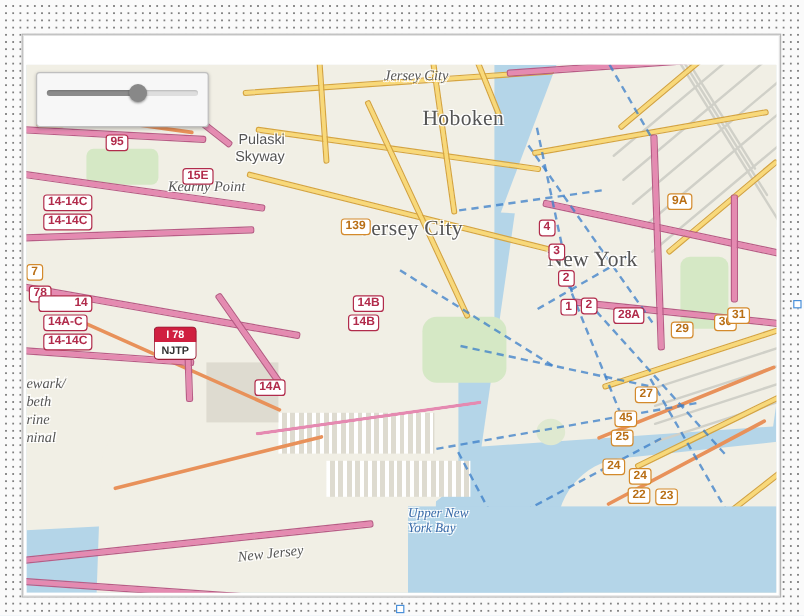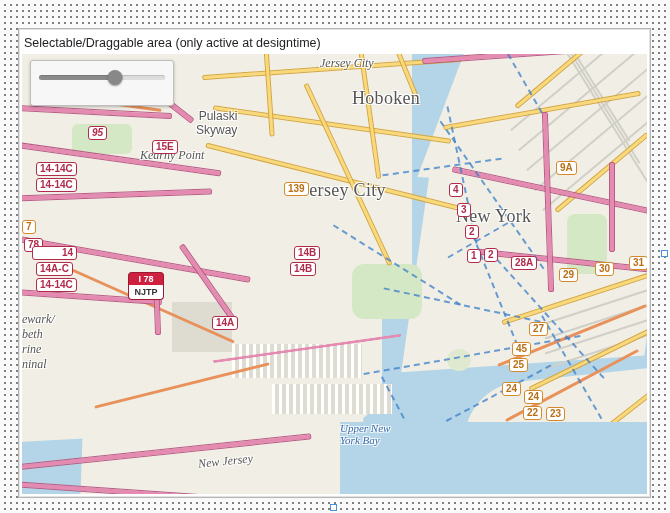--- a/index.html
+++ b/index.html
@@ -198,21 +198,20 @@
   .sel-handle.right { right:2px; top:250px; }
   .sel-handle.bottom { left:330px; bottom:2px; }
 </style>
 </head>
 <body>
 
 <div class="designer-surface">
 
   <div class="component-frame"></div>
 
-  <div class="area-label">Selectable/Draggable area (only active at designtime)</div>
 
   <div class="map-viewport">
     <div class="water"></div>
 
     <div class="land nj-main"></div>
     <div class="land nj-body"></div>
     <div class="land bayonne"></div>
     <div class="land manhattan-top"></div>
     <div class="land manhattan-mid"></div>
     <div class="land brooklyn"></div>
@@ -301,21 +300,21 @@
     <div class="place-label city" style="left:434px; top:152px;">New York</div>
     <div class="place-label local" style="left:176px; top:400px; transform:rotate(-6deg);">New Jersey</div>
     <div class="place-label water" style="left:318px; top:368px; white-space:pre; text-align:left; font-size:11px;">Upper New
 York Bay</div>
     <div class="place-label local" style="left:0px; top:258px; white-space:pre;">ewark/
 beth
 rine
 ninal</div>
 
     <div class="shield trunk" style="left:8px; top:38px;">495</div>
-    <div class="shield inter" style="left:66px; top:72px;font-style:italic;">95</div>
+    <div class="shield inter" style="left:66px; top:58px;">95</div>
     <div class="shield inter" style="left:130px; top:86px;text-align:center;">15E</div>
     <div class="shield inter" style="left:14px; top:108px;">14-14C</div>
     <div class="shield inter" style="left:14px; top:124px;">14-14C</div>
     <div class="shield trunk" style="left:0px; top:166px;">7</div>
     <div class="shield inter" style="left:2px; top:184px;">78</div>
     <div class="shield inter" style="left:10px; top:192px;padding-left:29px;">14</div>
     <div class="shield inter" style="left:14px; top:208px;">14A-C</div>
     <div class="shield inter" style="left:14px; top:224px;">14-14C</div>
     <div class="shield trunk" style="left:262px; top:128px;">139</div>
     <div class="shield inter" style="left:272px; top:192px;">14B</div>
@@ -324,21 +323,21 @@
 
     <div class="shield trunk" style="left:534px; top:107px;">9A</div>
     <div class="shield inter" style="left:427px; top:129px;">4</div>
     <div class="shield inter" style="left:435px; top:149px;">3</div>
     <div class="shield inter" style="left:443px; top:171px;">2</div>
     <div class="shield inter" style="left:445px; top:195px;">1</div>
     <div class="shield inter" style="left:462px; top:194px;">2</div>
     <div class="shield inter" style="left:489px; top:202px;">28A</div>
     <div class="shield trunk" style="left:537px; top:214px;">29</div>
     <div class="shield trunk" style="left:573px; top:208px;">30</div>
-    <div class="shield trunk" style="left:607px; top:202px;">31</div>
+    <div class="shield trunk" style="left:584px; top:202px;">31</div>
     <div class="shield trunk" style="left:507px; top:268px;">27</div>
     <div class="shield trunk" style="left:490px; top:288px;">45</div>
     <div class="shield trunk" style="left:487px; top:304px;">25</div>
     <div class="shield trunk" style="left:480px; top:328px;">24</div>
     <div class="shield trunk" style="left:502px; top:336px;">24</div>
     <div class="shield trunk" style="left:501px; top:352px;">22</div>
     <div class="shield trunk" style="left:524px; top:353px;">23</div>
 
     <div class="i78-shield">
       <div class="top">I 78</div>

